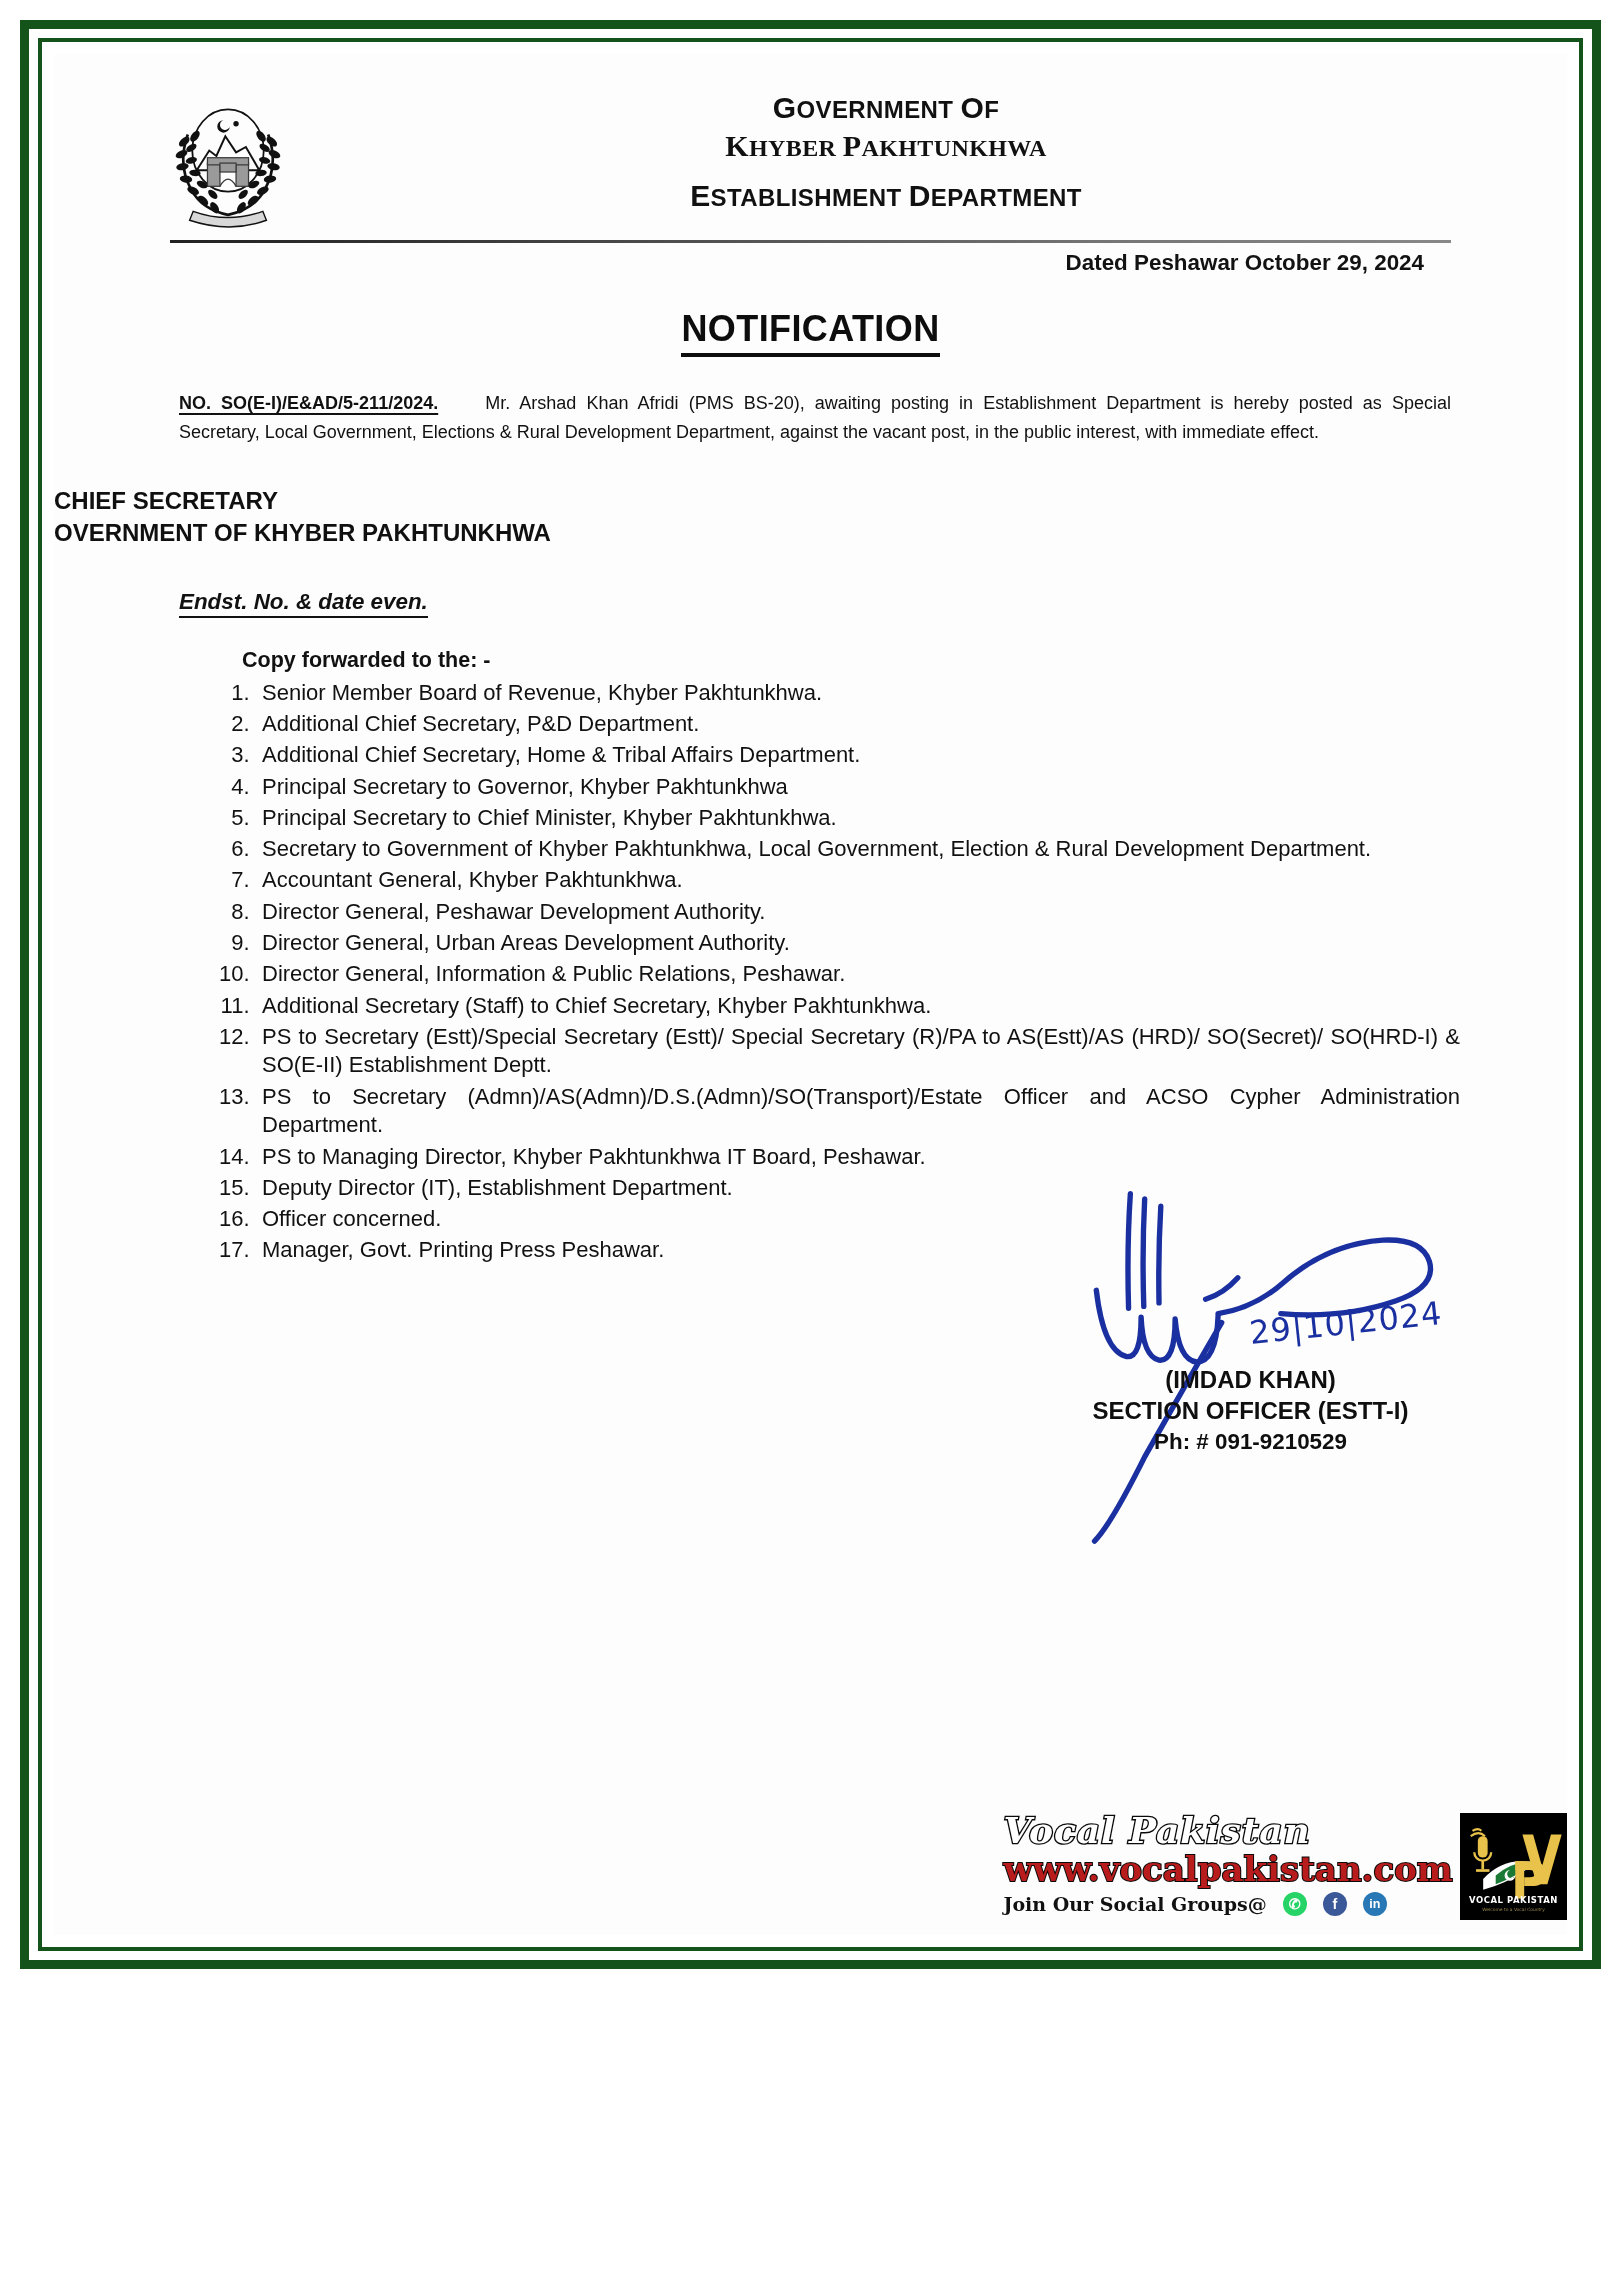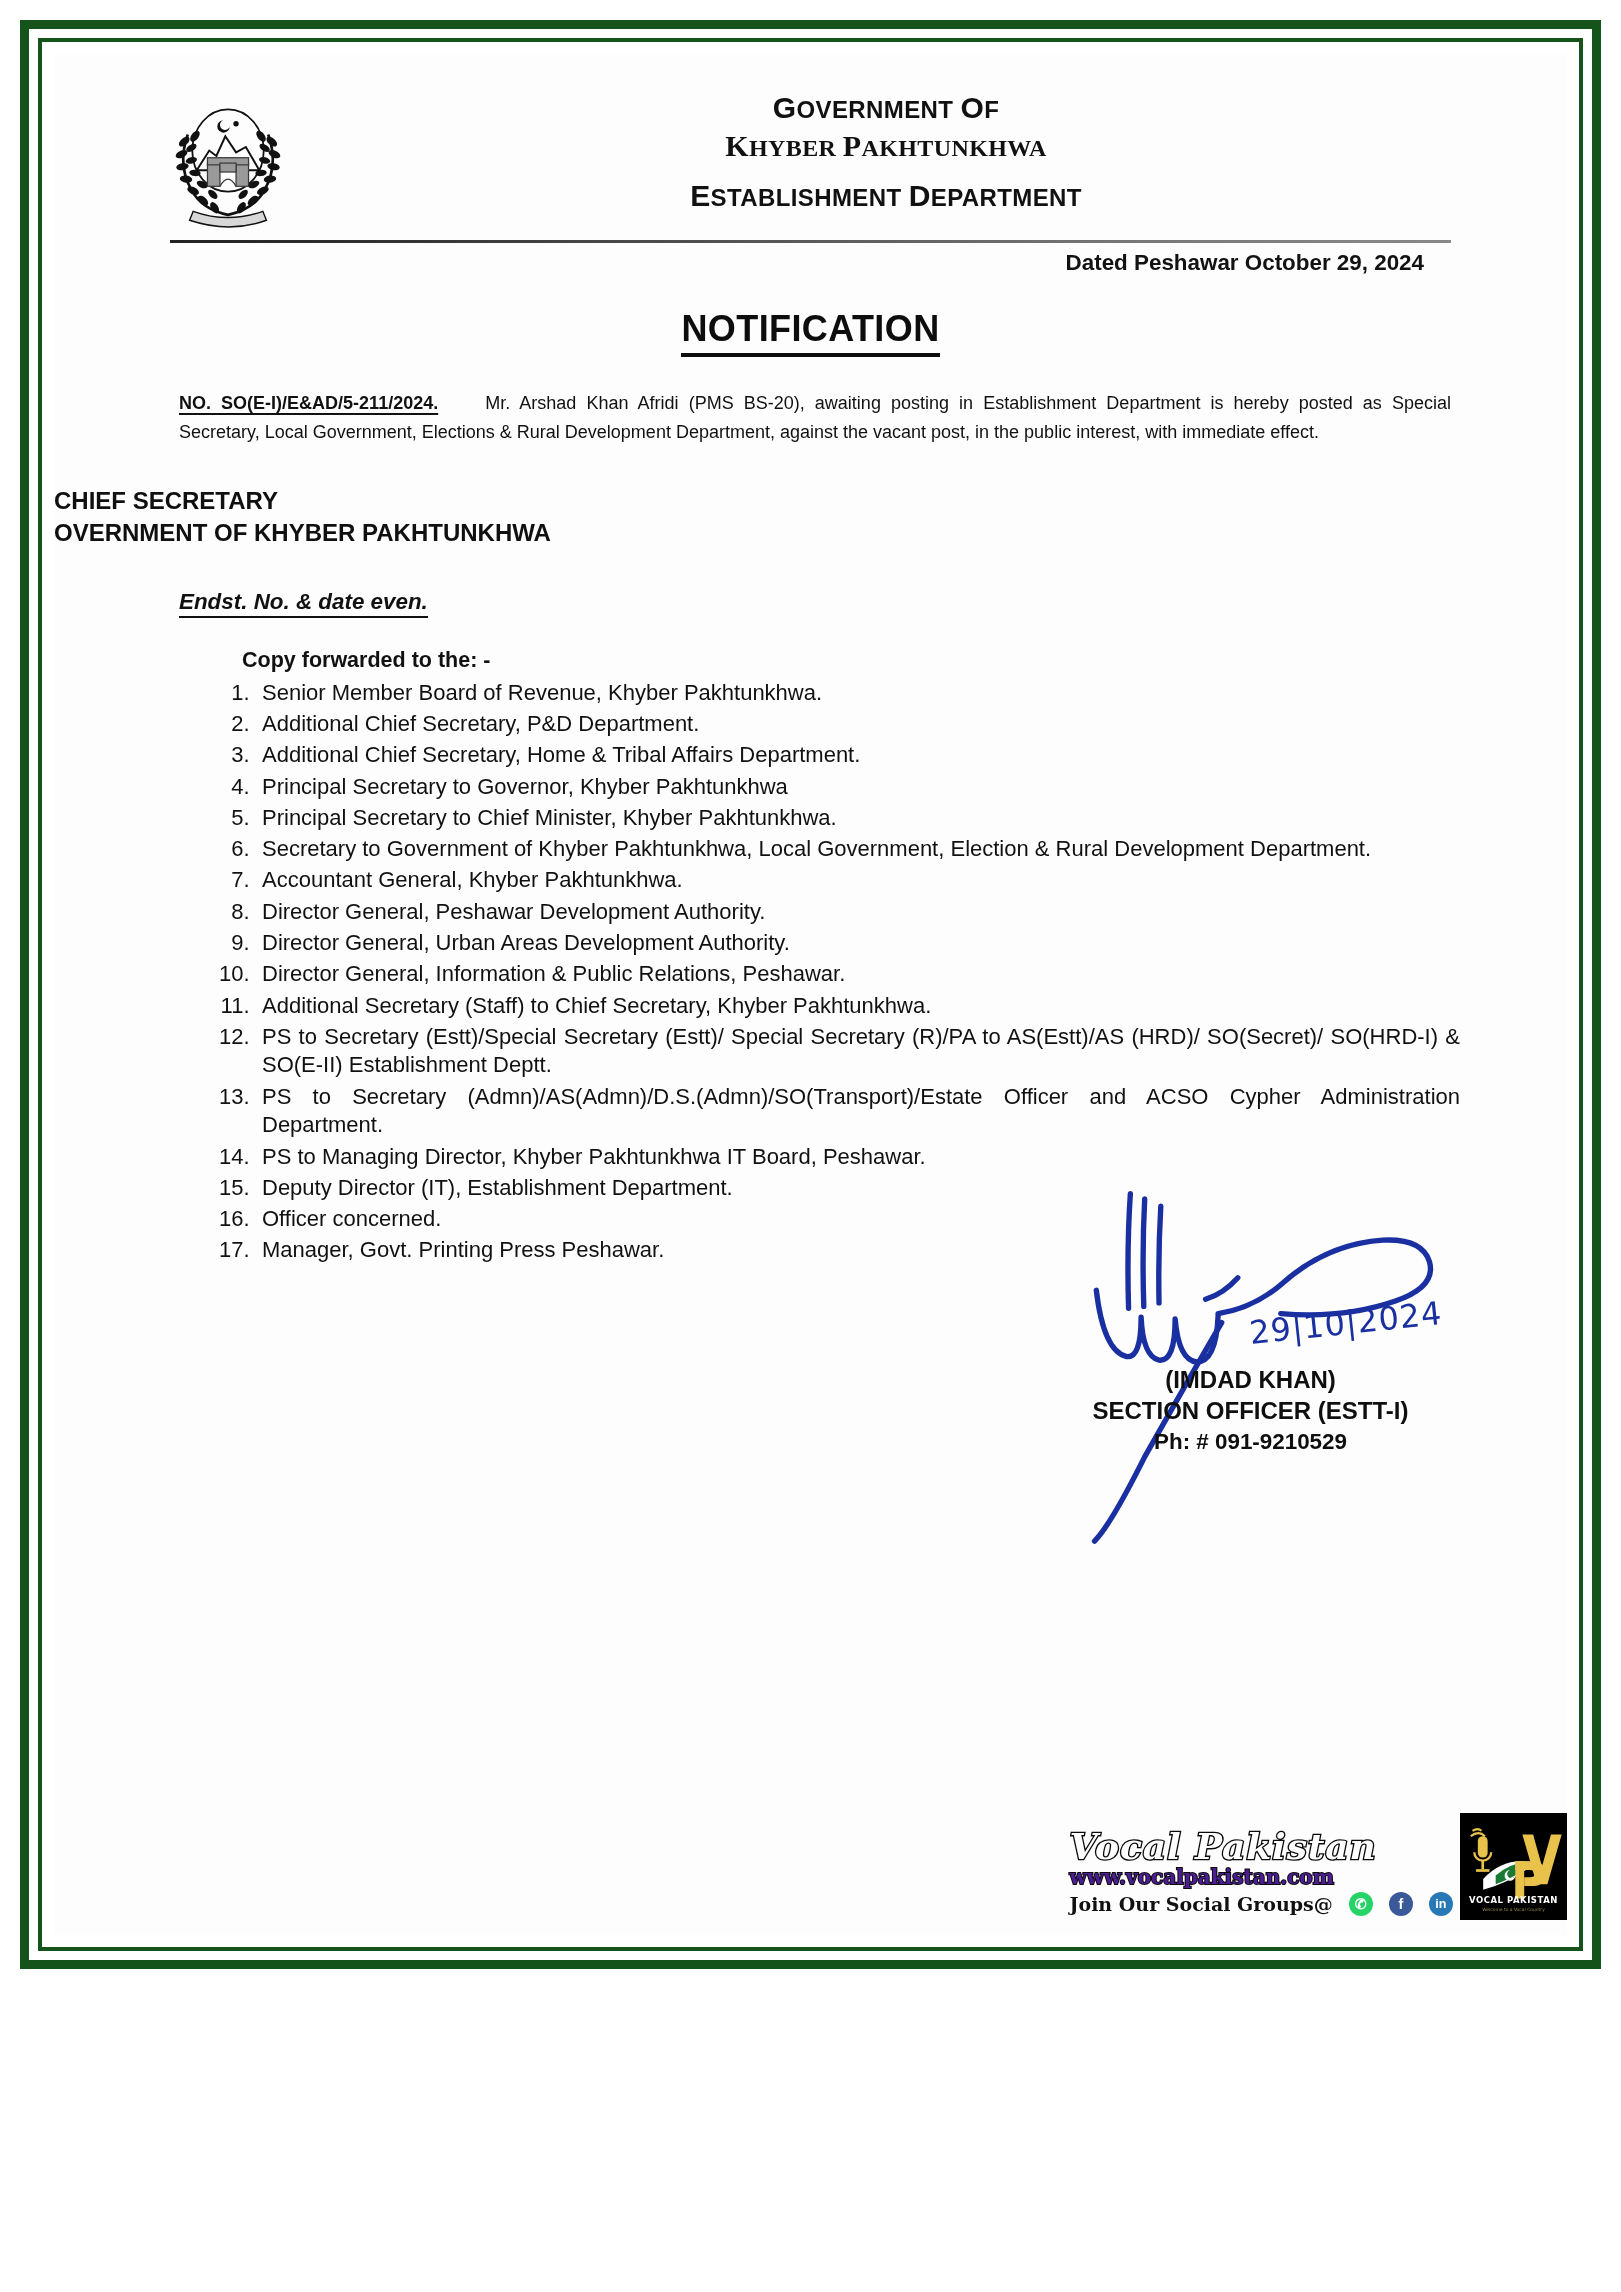--- a/index.html
+++ b/index.html
@@ -233,23 +233,23 @@
     font-weight: bold;
     font-style: italic;
     color: #ffffff;
     -webkit-text-stroke: 2.7px #0a0a0a;
     paint-order: stroke fill;
     letter-spacing: 0.9px;
     line-height: 1.0;
   }
   .wm-url {
     font-family: "DejaVu Serif", serif;
-    font-size: 20px;
-    font-weight: bold;
-    color: #4c1d95;
+    font-size: 34px;
+    font-weight: bold;
+    color: #b91c1c;
     -webkit-text-stroke: 2px #0a0a0a;
     paint-order: stroke fill;
     line-height: 1.15;
     margin-top: 1.8px;
   }
   .wm-join {
     display: flex;
     align-items: center;
     gap: 16px;
     font-family: "DejaVu Serif", serif;

